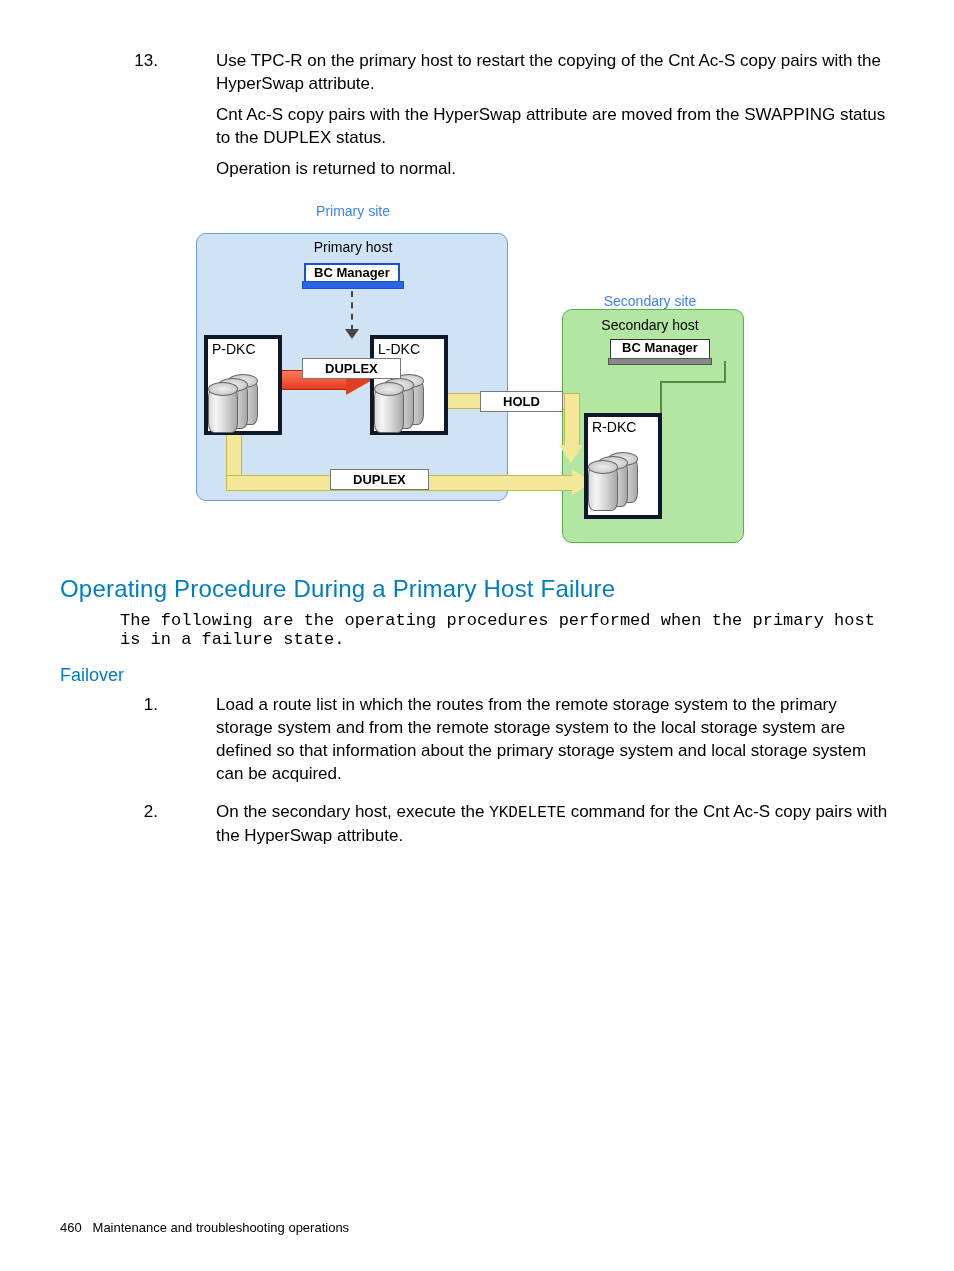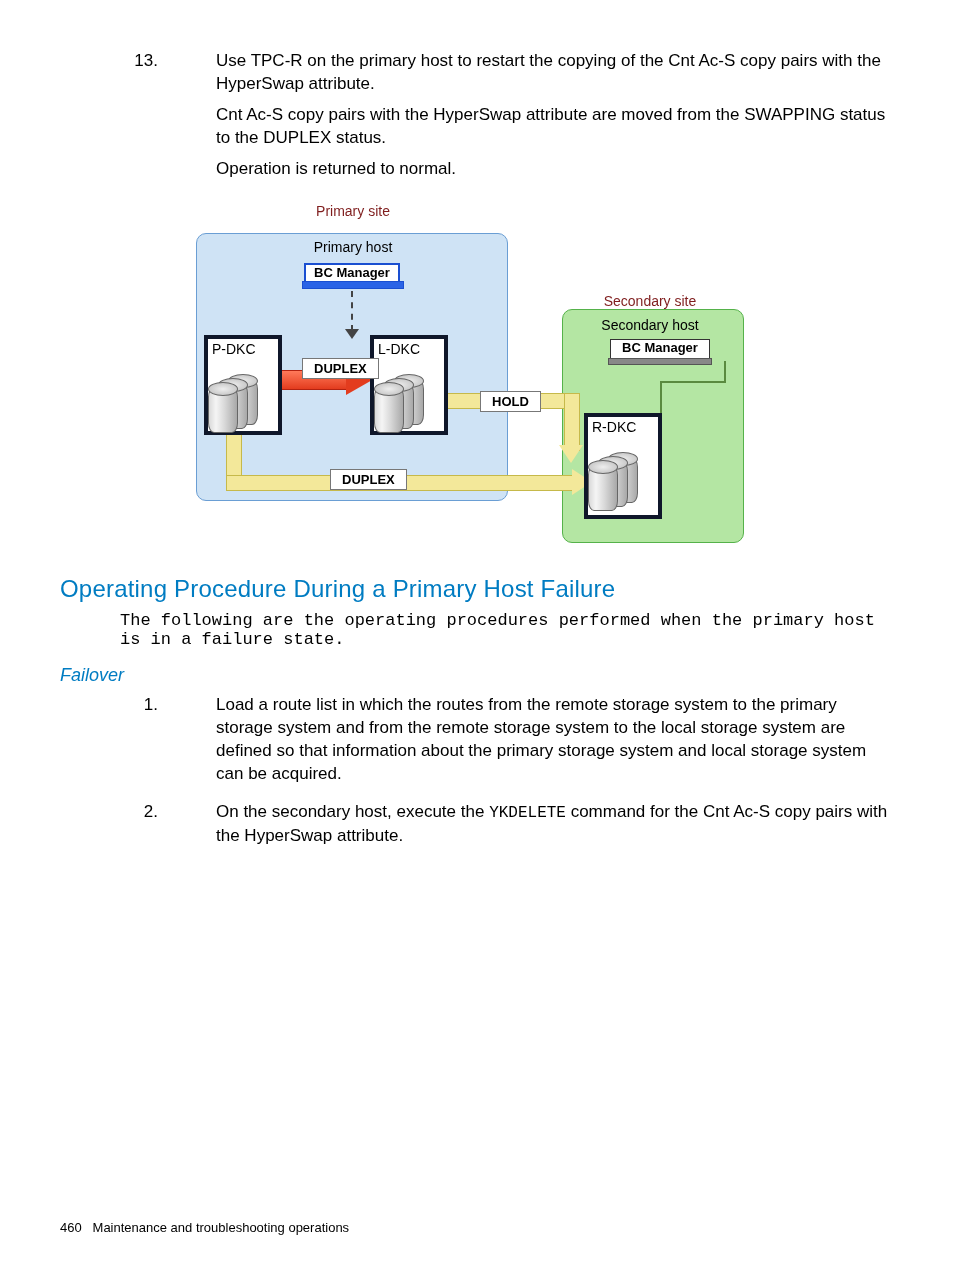--- a/index.html
+++ b/index.html
@@ -38,21 +38,20 @@
     font-weight: normal;
     color: #007cc2;
     margin: 24px 0 8px 0;
     letter-spacing: 0.2px;
   }
   .heading-h3 {
     font-size: 18px;
     font-weight: normal;
     color: #007cc2;
     margin: 16px 0 8px 0;
-    font-style: italic;
   }
   .intro-para {
     font-size: 17px;
     margin: 0 0 8px 0;
     padding-left: 60px;
     font-family: Liberation Mono, monospace;
   }
   code.cmd {
     font-family: "Courier New", monospace;
     font-size: 16px;
@@ -70,21 +69,21 @@
     position: relative;
     width: 565px;
     height: 352px;
     margin-left: 130px;
     margin-top: 10px;
     font-family: Tahoma, Arial, sans-serif;
   }
   .site-label {
     position: absolute;
     font-size: 14px;
-    color: #7f1d1d;
+    color: #3b82f6;
     text-align: center;
   }
   .primary-box {
     position: absolute;
     left: 6px;
     top: 34px;
     width: 310px;
     height: 266px;
     background: #cfe3f5;
     border: 1px solid #6a9ed4;
@@ -230,21 +229,21 @@
     border-top: 13px solid transparent;
     border-bottom: 13px solid transparent;
   }
   .status-box {
     position: absolute;
     background: #fff;
     border: 1px solid #777;
     font-size: 13px;
     font-weight: bold;
     text-align: center;
-    padding: 2px 11px;
+    padding: 2px 22px;
   }
   .dup1 { left: 112px; top: 159px; }
   .hold { left: 290px; top: 192px; }
   .dup2 { left: 140px; top: 270px; }
   .dash-line {
     position: absolute;
     left: 161px;
     top: 92px;
     width: 0;
     height: 40px;

